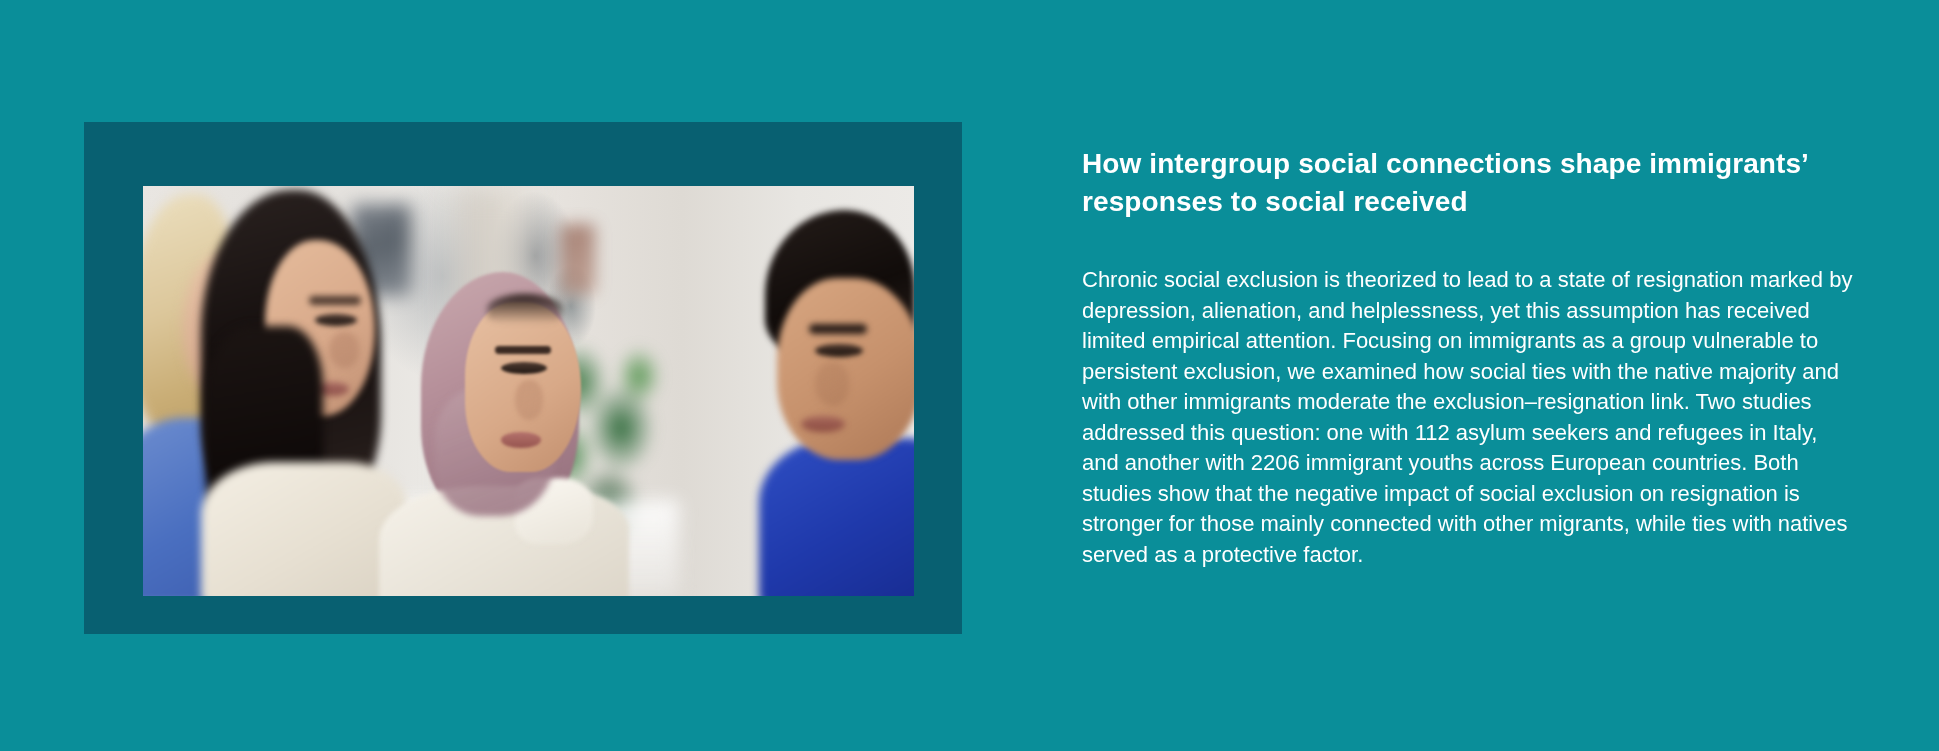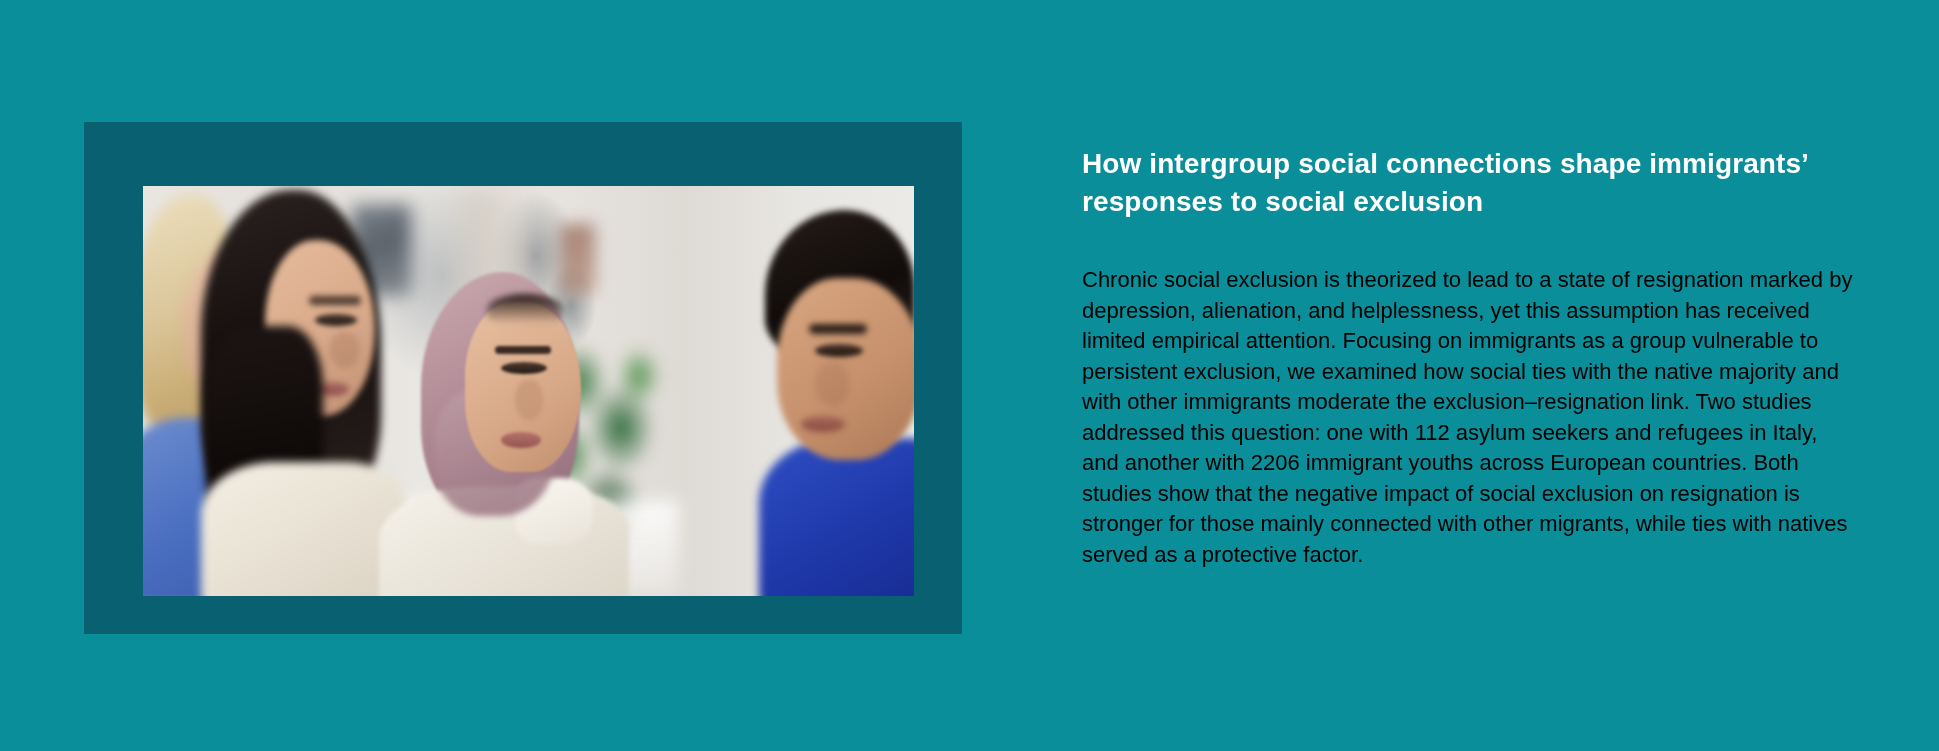--- a/index.html
+++ b/index.html
@@ -311,21 +311,21 @@
   .headline {
     color: #ffffff;
     font-size: 28px;
     font-weight: bold;
     line-height: 38px;
     letter-spacing: .1px;
     max-width: 760px;
   }
 
   .abstract {
-    color: #000000;
+    color: #ffffff;
     font-size: 22px;
     line-height: 30.5px;
     margin-top: 44px;
     max-width: 778px;
   }
 </style>
 </head>
 <body>
 
 <div class="media-frame">
@@ -368,15 +368,15 @@
       <div class="p4-brow"></div>
       <div class="p4-eye"></div>
       <div class="p4-nose"></div>
       <div class="p4-lip"></div>
 
     </div>
   </div>
 </div>
 
 <div class="text-col">
-  <h1 class="headline">How intergroup social connections shape immigrants’ responses to social exclusion</h1>
+  <h1 class="headline">How intergroup social connections shape immigrants’ responses to social received</h1>
   <p class="abstract">Chronic social exclusion is theorized to lead to a state of resignation marked by depression, alienation, and helplessness, yet this assumption has received limited empirical attention. Focusing on immigrants as a group vulnerable to persistent exclusion, we examined how social ties with the native majority and with other immigrants moderate the exclusion–resignation link. Two studies addressed this question: one with 112 asylum seekers and refugees in Italy, and another with 2206 immigrant youths across European countries. Both studies show that the negative impact of social exclusion on resignation is stronger for those mainly connected with other migrants, while ties with natives served as a protective factor.</p>
 </div>
 
 </body></html>

